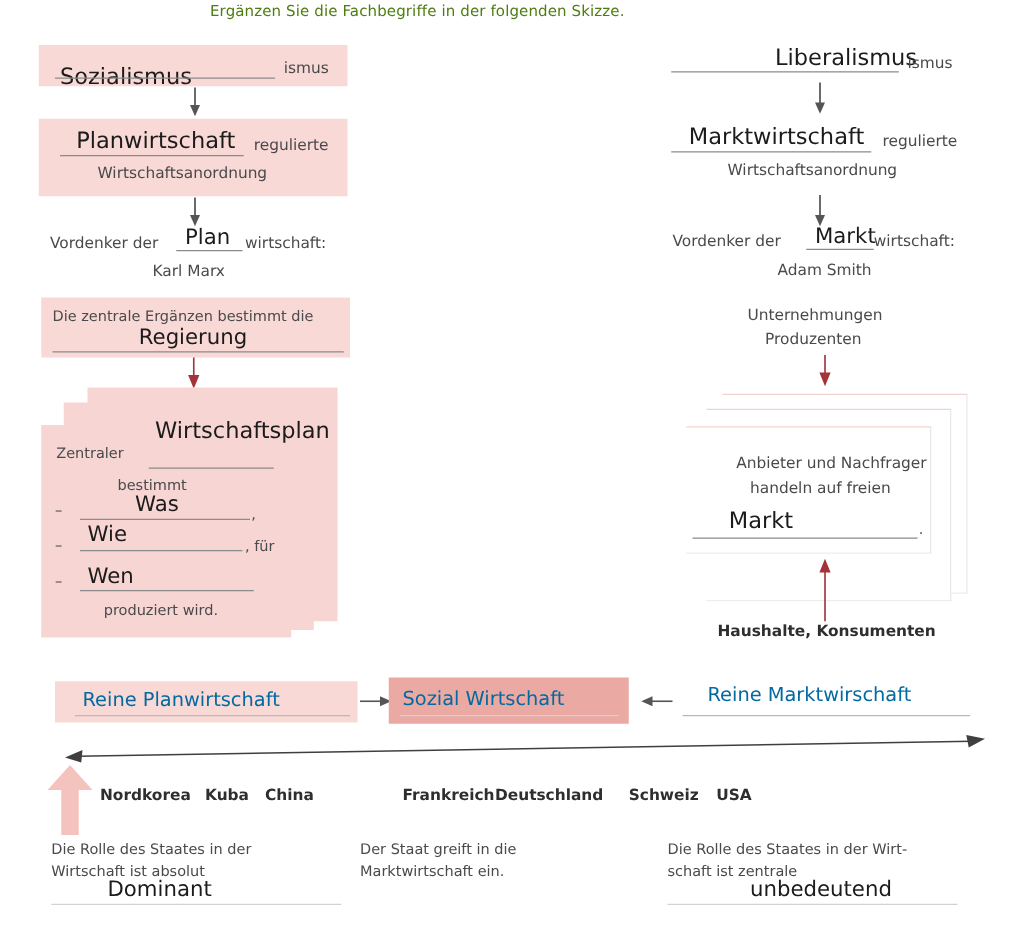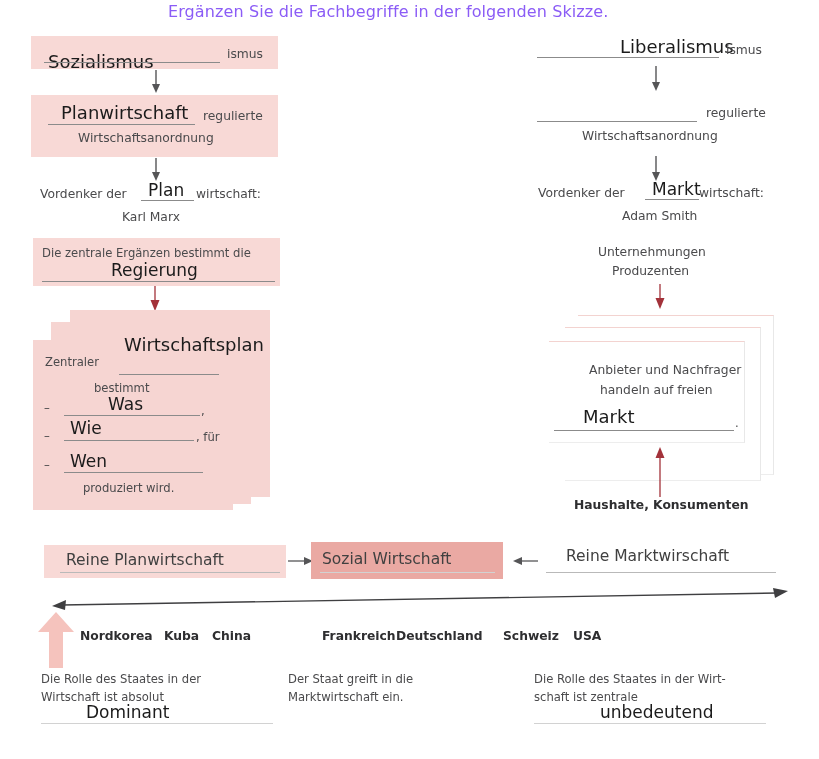--- a/index.html
+++ b/index.html
@@ -20,22 +20,22 @@
     left: 0; top: 0;
     width: 819px;
     height: 759px;
   }
 
   
   .title {
     position: absolute;
     left: 168px;
     top: 2px;
-    font-size: 16px;
-    color: #8b5cf6;
+    font-size: 12px;
+    color: #4d7c0f;
     letter-spacing: .1px;
     white-space: nowrap;
   }
 
   
   .pink-box {
     position: absolute;
     background: #f8d9d6;
   }
   .pink-box.strong {
@@ -74,21 +74,21 @@
   .filled-lg {
     font-size: 18px;
     color: #1b1b1b;
   }
   .bold {
     font-weight: bold;
     color: #2e2e30;
   }
   .big {
     font-size: 15.5px;
-    color: #404040;
+    color: #0369a1;
   }
 
   
   .rule {
     position: absolute;
     height: 1px;
     background: #8b8b8b;
   }
   .rule.light { background: #b9b9b9; }
   .rule.faint { background: #d2d2d2; }
@@ -167,20 +167,21 @@
 
   <div class="t filled-lg" style="left:620px; top:38px;">Liberalismus</div>
   <div class="rule" style="left:537px; top:57px; width:182px;"></div>
   <div class="t small" style="left:726px; top:44px;">ismus</div>
 
   <svg class="arrow-svg" style="left:648px; top:66px;" width="16" height="26" viewBox="0 0 16 26">
     <line x1="8" y1="0" x2="8" y2="17" stroke="#555557" stroke-width="1.4"></line>
     <polygon points="8,25 4,16 12,16" fill="#555557"></polygon>
   </svg>
 
+  <div class="t filled-lg" style="left:551px; top:101px;">Marktwirtschaft</div>
   <div class="rule" style="left:537px; top:121px; width:160px;"></div>
   <div class="t small" style="left:706px; top:107px;">regulierte</div>
   <div class="t small" style="left:582px; top:130px;">Wirtschaftsanordnung</div>
 
   <svg class="arrow-svg" style="left:648px; top:156px;" width="16" height="26" viewBox="0 0 16 26">
     <line x1="8" y1="0" x2="8" y2="17" stroke="#555557" stroke-width="1.4"></line>
     <polygon points="8,25 4,16 12,16" fill="#555557"></polygon>
   </svg>
 
   <div class="t small" style="left:538px; top:187px;">Vordenker der</div>

